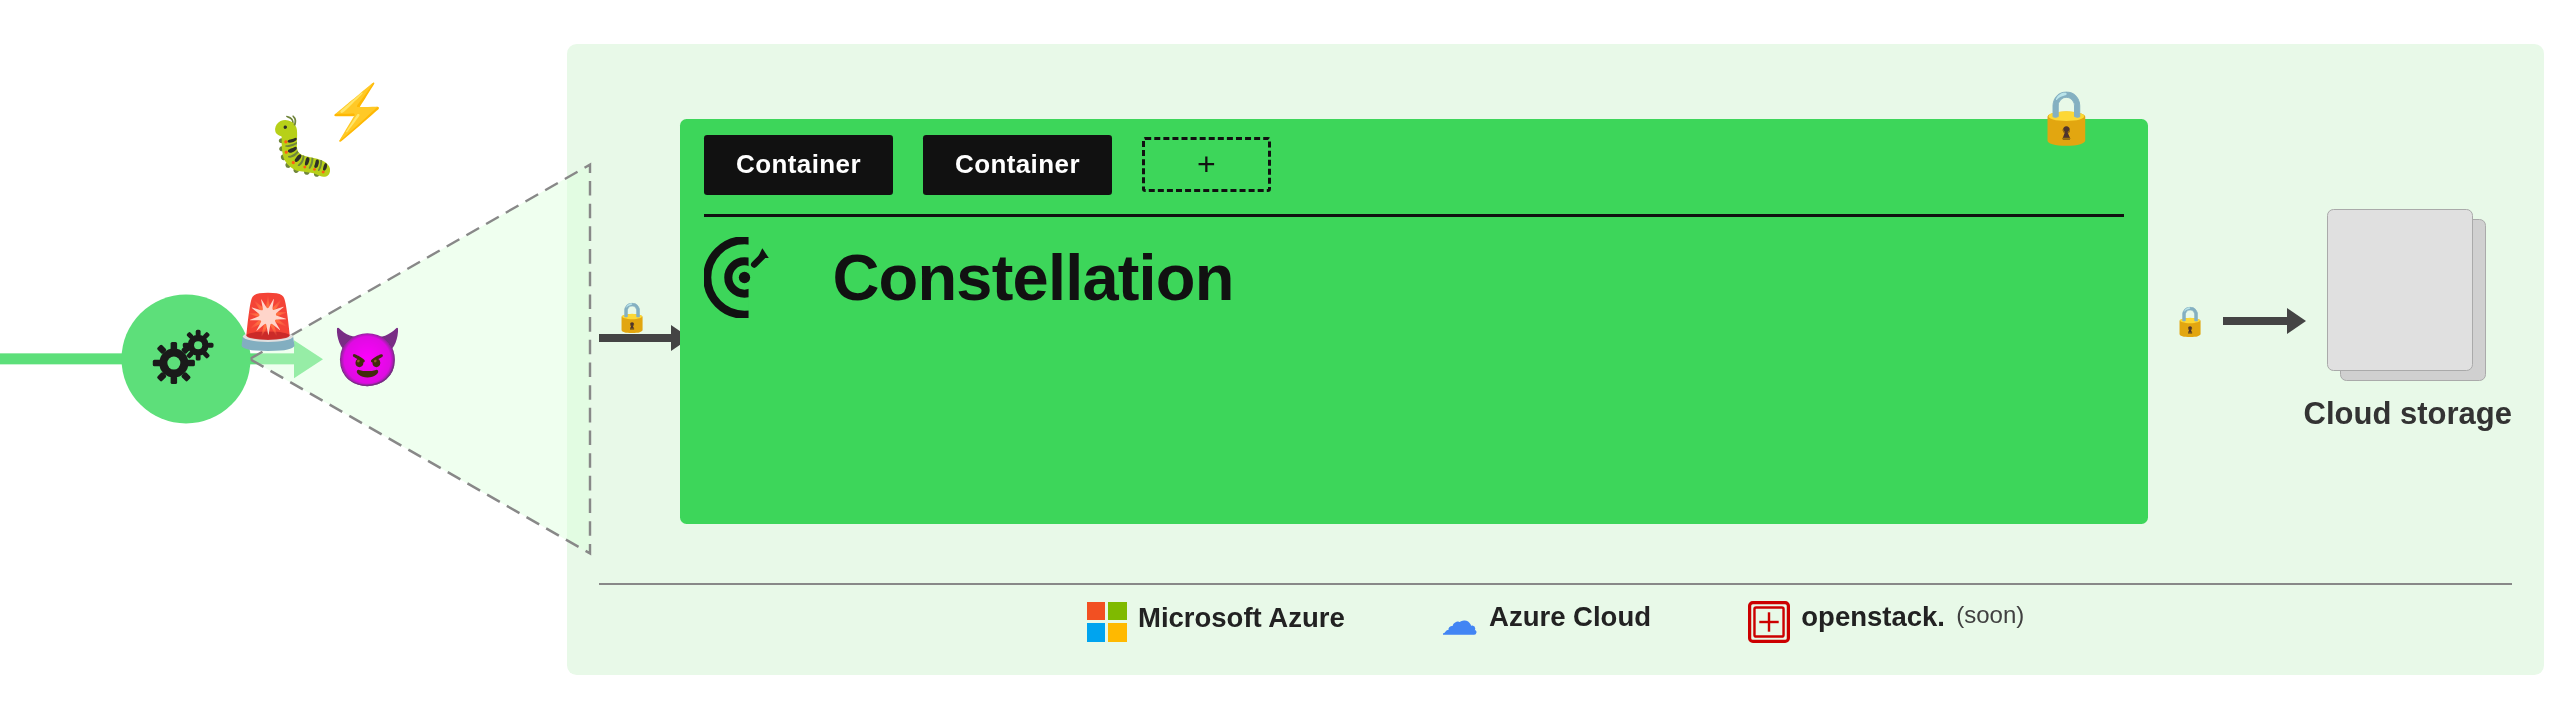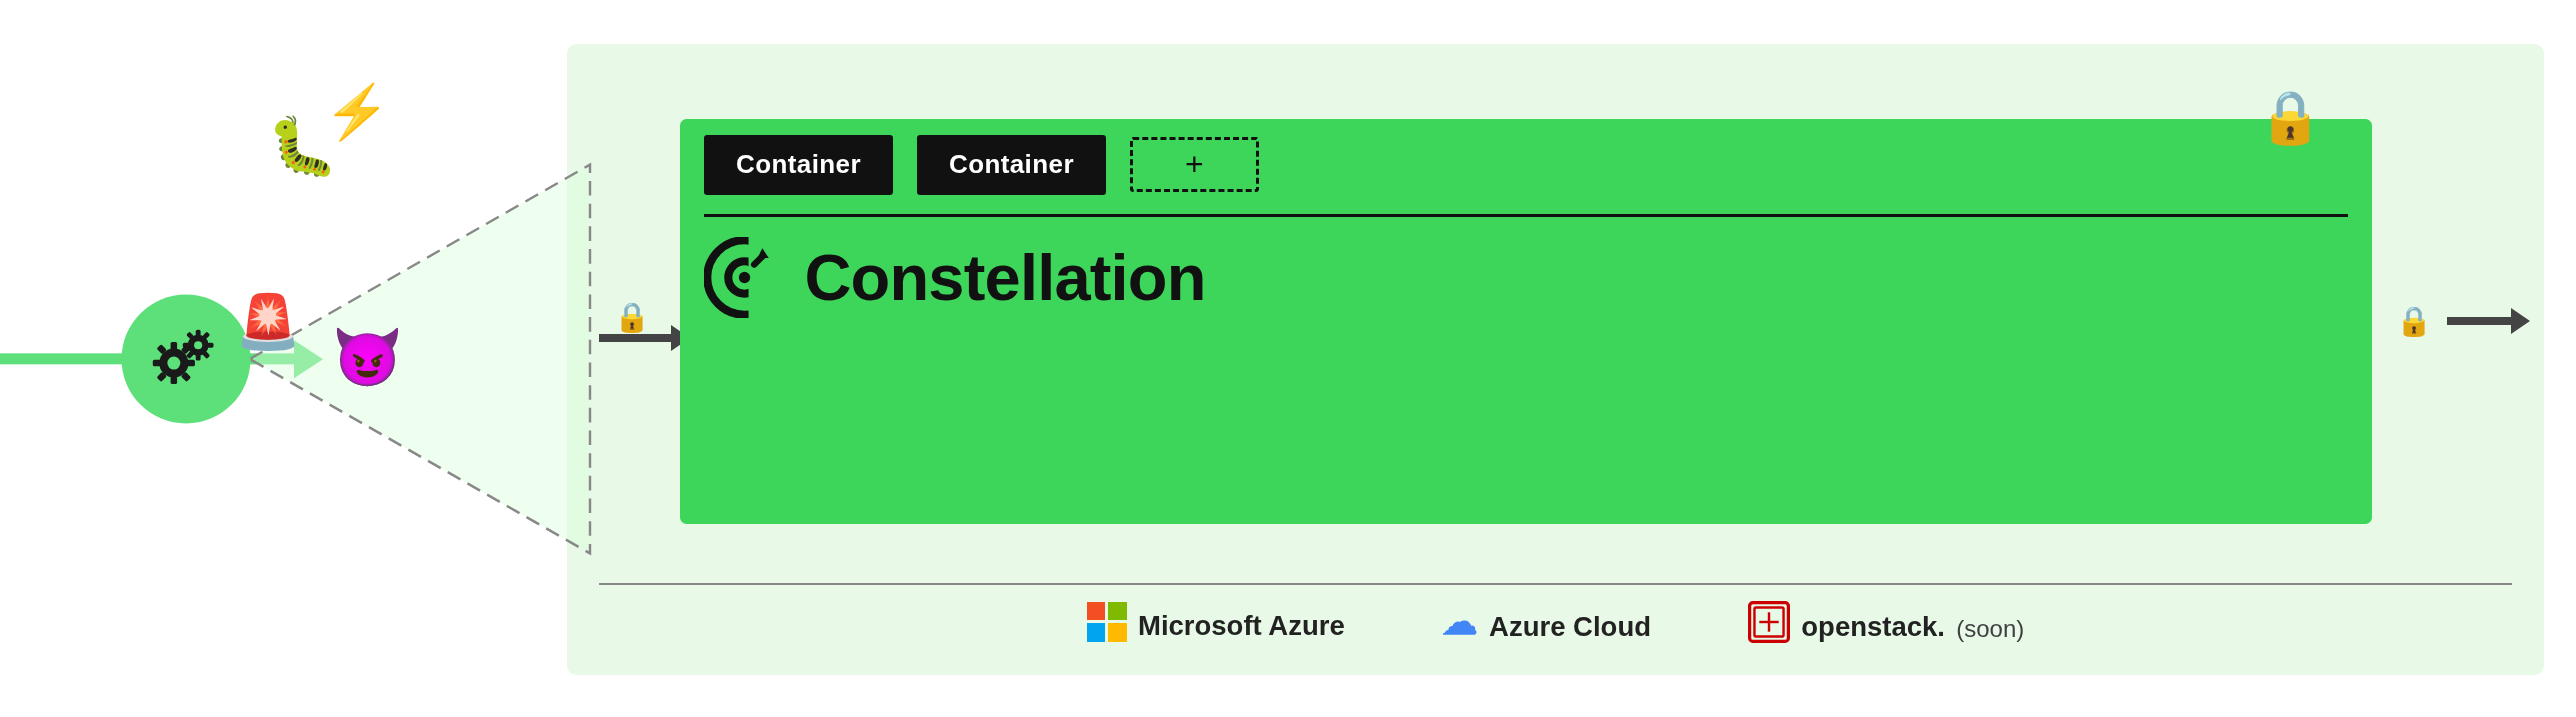--- a/index.html
+++ b/index.html
@@ -129,21 +129,21 @@
       display: flex;
       flex-direction: column;
       min-height: 405px;
       position: relative;
     }
 
     
     .containers-row {
       display: flex;
       align-items: center;
-      gap: 24px;
+      gap: 30px;
       margin-bottom: 0;
     }
 
     .container-box {
       background: #111;
       color: #fff;
       font-size: 26px;
       font-weight: 600;
       padding: 14.6px 32px;
       border-radius: 3.2px;
@@ -190,20 +190,21 @@
       width: 81px;
       height: 81px;
       flex-shrink: 0;
     }
 
     .constellation-name {
       font-size: 65px;
       font-weight: 800;
       color: #111;
       letter-spacing: -0.8px;
+      margin-left: 28px;
     }
 
     
     .output-connector {
       display: flex;
       align-items: center;
       margin-left: 16px;
     }
     .output-lock {
       font-size: 29px;
@@ -264,21 +265,21 @@
       padding-top: 16px;
       border-top: 2.4px solid #888;
       display: flex;
       align-items: center;
       justify-content: center;
       gap: 97px;
     }
 
     .logo-item {
       display: flex;
-      align-items: flex-end;
+      align-items: flex-start;
       gap: 11.3px;
       font-size: 27.5px;
       font-weight: 600;
       color: #222;
     }
 
     .ms-logo {
       display: grid;
       grid-template-columns: 1fr 1fr;
       gap: 2.4px;
@@ -404,20 +405,28 @@
 
       </div>
 
       <div class="output-connector">
         <span class="output-lock">🔒</span>
         <div style="width:65px; height:8px; background:#444; position:relative; margin-left:6.5px;">
           <div style="position:absolute;right:-18px;top:50%;transform:translateY(-50%);width:0;height:0;border-top:13px solid transparent;border-bottom:13px solid transparent;border-left:19.4px solid #444;"></div>
         </div>
       </div>
 
+      <div class="cloud-storage">
+        <div class="storage-pages">
+          <div class="storage-page-back"></div>
+          <div class="storage-page-front"></div>
+        </div>
+        <div class="cloud-storage-label">Cloud
+storage</div>
+      </div>
 
     </div>
 
     <div class="logos-section">
 
       <div class="logo-item">
         <div class="ms-logo">
           <div class="ms-sq1"></div>
           <div class="ms-sq2"></div>
           <div class="ms-sq3"></div>

